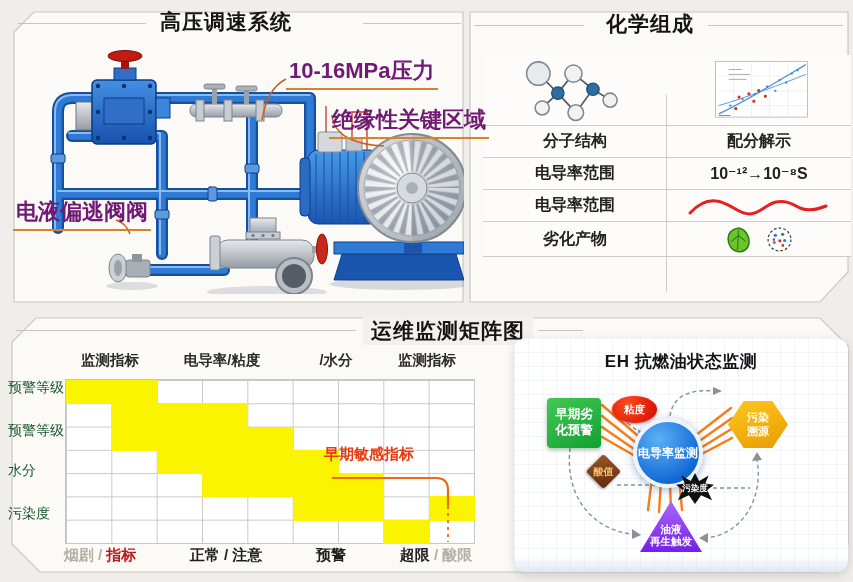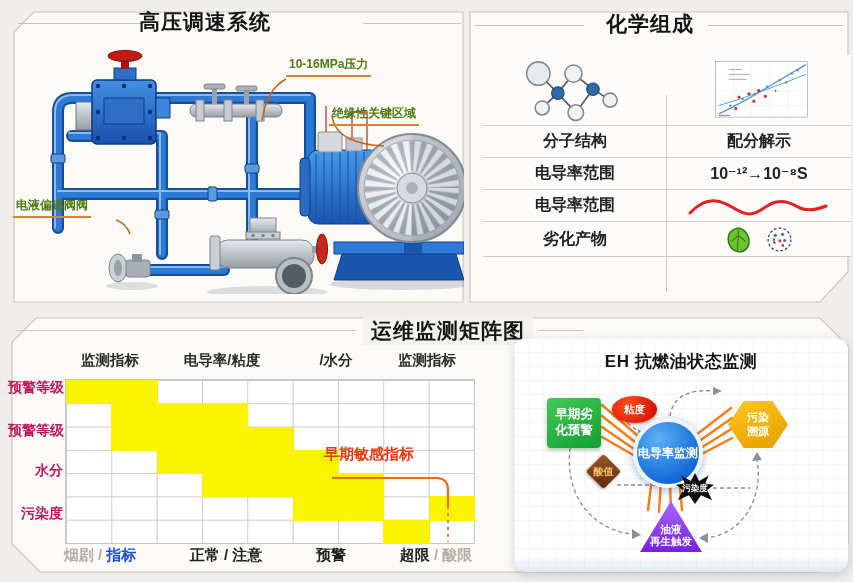--- a/index.html
+++ b/index.html
@@ -9,49 +9,49 @@
     font-family:"Liberation Sans","DejaVu Sans",sans-serif;
     color:#161616;
   }
   .abs{position:absolute;}
   
   #frame-svg{left:0;top:0;z-index:0;}
   
   .sec-title{font-size:21px;font-weight:800;letter-spacing:1px;color:#151515;white-space:nowrap;z-index:3;}
   .hline{height:1px;background:#c9c5be;z-index:2;}
   
-  .callout{font-size:12px;font-weight:700;color:#4d7c0f;border-bottom:2px solid #d9822a;
+  .callout{font-size:22px;font-weight:700;color:#701a75;border-bottom:2px solid #d9822a;
            padding:0 3px 2px 3px;white-space:nowrap;z-index:4;background:transparent;text-align:center;}
   
   .chem-table{left:483px;top:55px;width:368px;height:237px;z-index:3;}
   .chem-head{display:flex;height:40px;gap:3px;}
   .chem-head div{flex:1;background:#e2621b;color:#fff;font-size:17px;font-weight:800;
                  display:flex;align-items:center;justify-content:center;letter-spacing:1px;}
   .chem-imgrow{display:flex;height:70px;border-bottom:1px solid #cfccc6;background:#fdfcfa;}
   .chem-imgrow>div{flex:1;display:flex;align-items:center;justify-content:center;}
   .chem-row{display:flex;height:31px;border-bottom:1px solid #cfccc6;background:#fdfcfa;}
   .chem-row:last-child{height:34px;}
   .chem-row>div{flex:1;display:flex;align-items:center;justify-content:center;
                 font-size:16px;font-weight:700;color:#222;}
   .chem-vline{left:666px;top:95px;width:1px;height:197px;background:#cfccc6;z-index:4;}
   .sup-val{font-size:16px;font-weight:700;color:#222;}
   
   .matrix-wrap{left:8px;top:318px;width:508px;height:256px;z-index:3;}
   .m-colhead{position:absolute;transform:translateX(-50%);font-size:14.5px;font-weight:700;color:#2a2a2a;white-space:nowrap;}
-  .m-rowlab{position:absolute;width:55px;text-align:right;font-size:14px;font-weight:700;color:#be185d;white-space:nowrap;}
+  .m-rowlab{position:absolute;width:55px;text-align:left;font-size:14px;font-weight:400;color:#14532d;white-space:nowrap;}
   .matrix-grid{position:absolute;left:57px;top:61px;width:408px;height:163px;
     border:1px solid #c6c6c6;background:#fff;
     background-image:linear-gradient(to right,#c9c9c9 1px,transparent 1px),
                      linear-gradient(to bottom,#c9c9c9 1px,transparent 1px);
     background-size:calc(100%/9) calc(100%/7);}
   .ycell{position:absolute;width:calc(100%/9 + 1px);height:calc(100%/7 + 1px);background:#fbf400;}
   .m-axis{position:absolute;transform:translateX(-50%);font-size:15px;font-weight:700;white-space:nowrap;}
   .axis-dark{color:#1f1f1f;}
   .axis-light{color:#b3afa6;}
-  .axis-mid{color:#1d4ed8;}
+  .axis-mid{color:#b91c1c;}
   .m-annot{position:absolute;font-size:15px;font-weight:800;color:#e83a0e;white-space:nowrap;}
   
   .eh-card{left:514px;top:338px;width:334px;height:234px;background:#fff;border-radius:12px;
     box-shadow:0 3px 10px rgba(90,100,120,.25);z-index:3;overflow:hidden;
     background-image:linear-gradient(rgba(140,160,190,.10) 1px,transparent 1px),
                      linear-gradient(90deg,rgba(140,160,190,.10) 1px,transparent 1px);
     background-size:14px 14px;}
   .eh-card::after{content:"";position:absolute;left:0;right:0;bottom:0;height:16px;
     background:linear-gradient(to bottom,rgba(185,205,228,0),rgba(185,205,228,.45));}
   .eh-title{position:absolute;left:0;right:0;top:12px;text-align:center;
@@ -82,21 +82,21 @@
 </head>
 <body>
 
 <svg id="frame-svg" class="abs" width="853" height="582">
   <path d="M34,12 H463 V302 H14 V32 Z" fill="#fbfaf7" stroke="#ccc8c1" stroke-width="1.2"></path>
   <path d="M470,12 H848 V272 L820,302 H470 Z" fill="#fbfaf7" stroke="#ccc8c1" stroke-width="1.2"></path>
   <path d="M36,318 H820 L848,346 V544 L820,572 H40 L12,544 V342 Z" fill="#fbfaf7" stroke="#ccc8c1" stroke-width="1.2"></path>
 </svg>
 
 <div class="abs hline" style="left:18px;top:23px;width:128px;"></div>
-<div class="abs sec-title" style="left:139px;top:8px;">高压调速系统</div>
+<div class="abs sec-title" style="left:160px;top:8px;">高压调速系统</div>
 <div class="abs hline" style="left:363px;top:23px;width:98px;"></div>
 
 <svg class="abs" style="left:12px;top:42px;z-index:2;" width="452" height="252" viewBox="0 0 452 252">
   <defs>
     <linearGradient id="gpump" x1="0" y1="0" x2="0" y2="1">
       <stop offset="0" stop-color="#4390e4"></stop>
         <stop offset="1" stop-color="#1751ae"></stop>
     </linearGradient>
     <linearGradient id="gmotor" x1="0" y1="0" x2="0" y2="1">
       <stop offset="0" stop-color="#469ae8"></stop>

